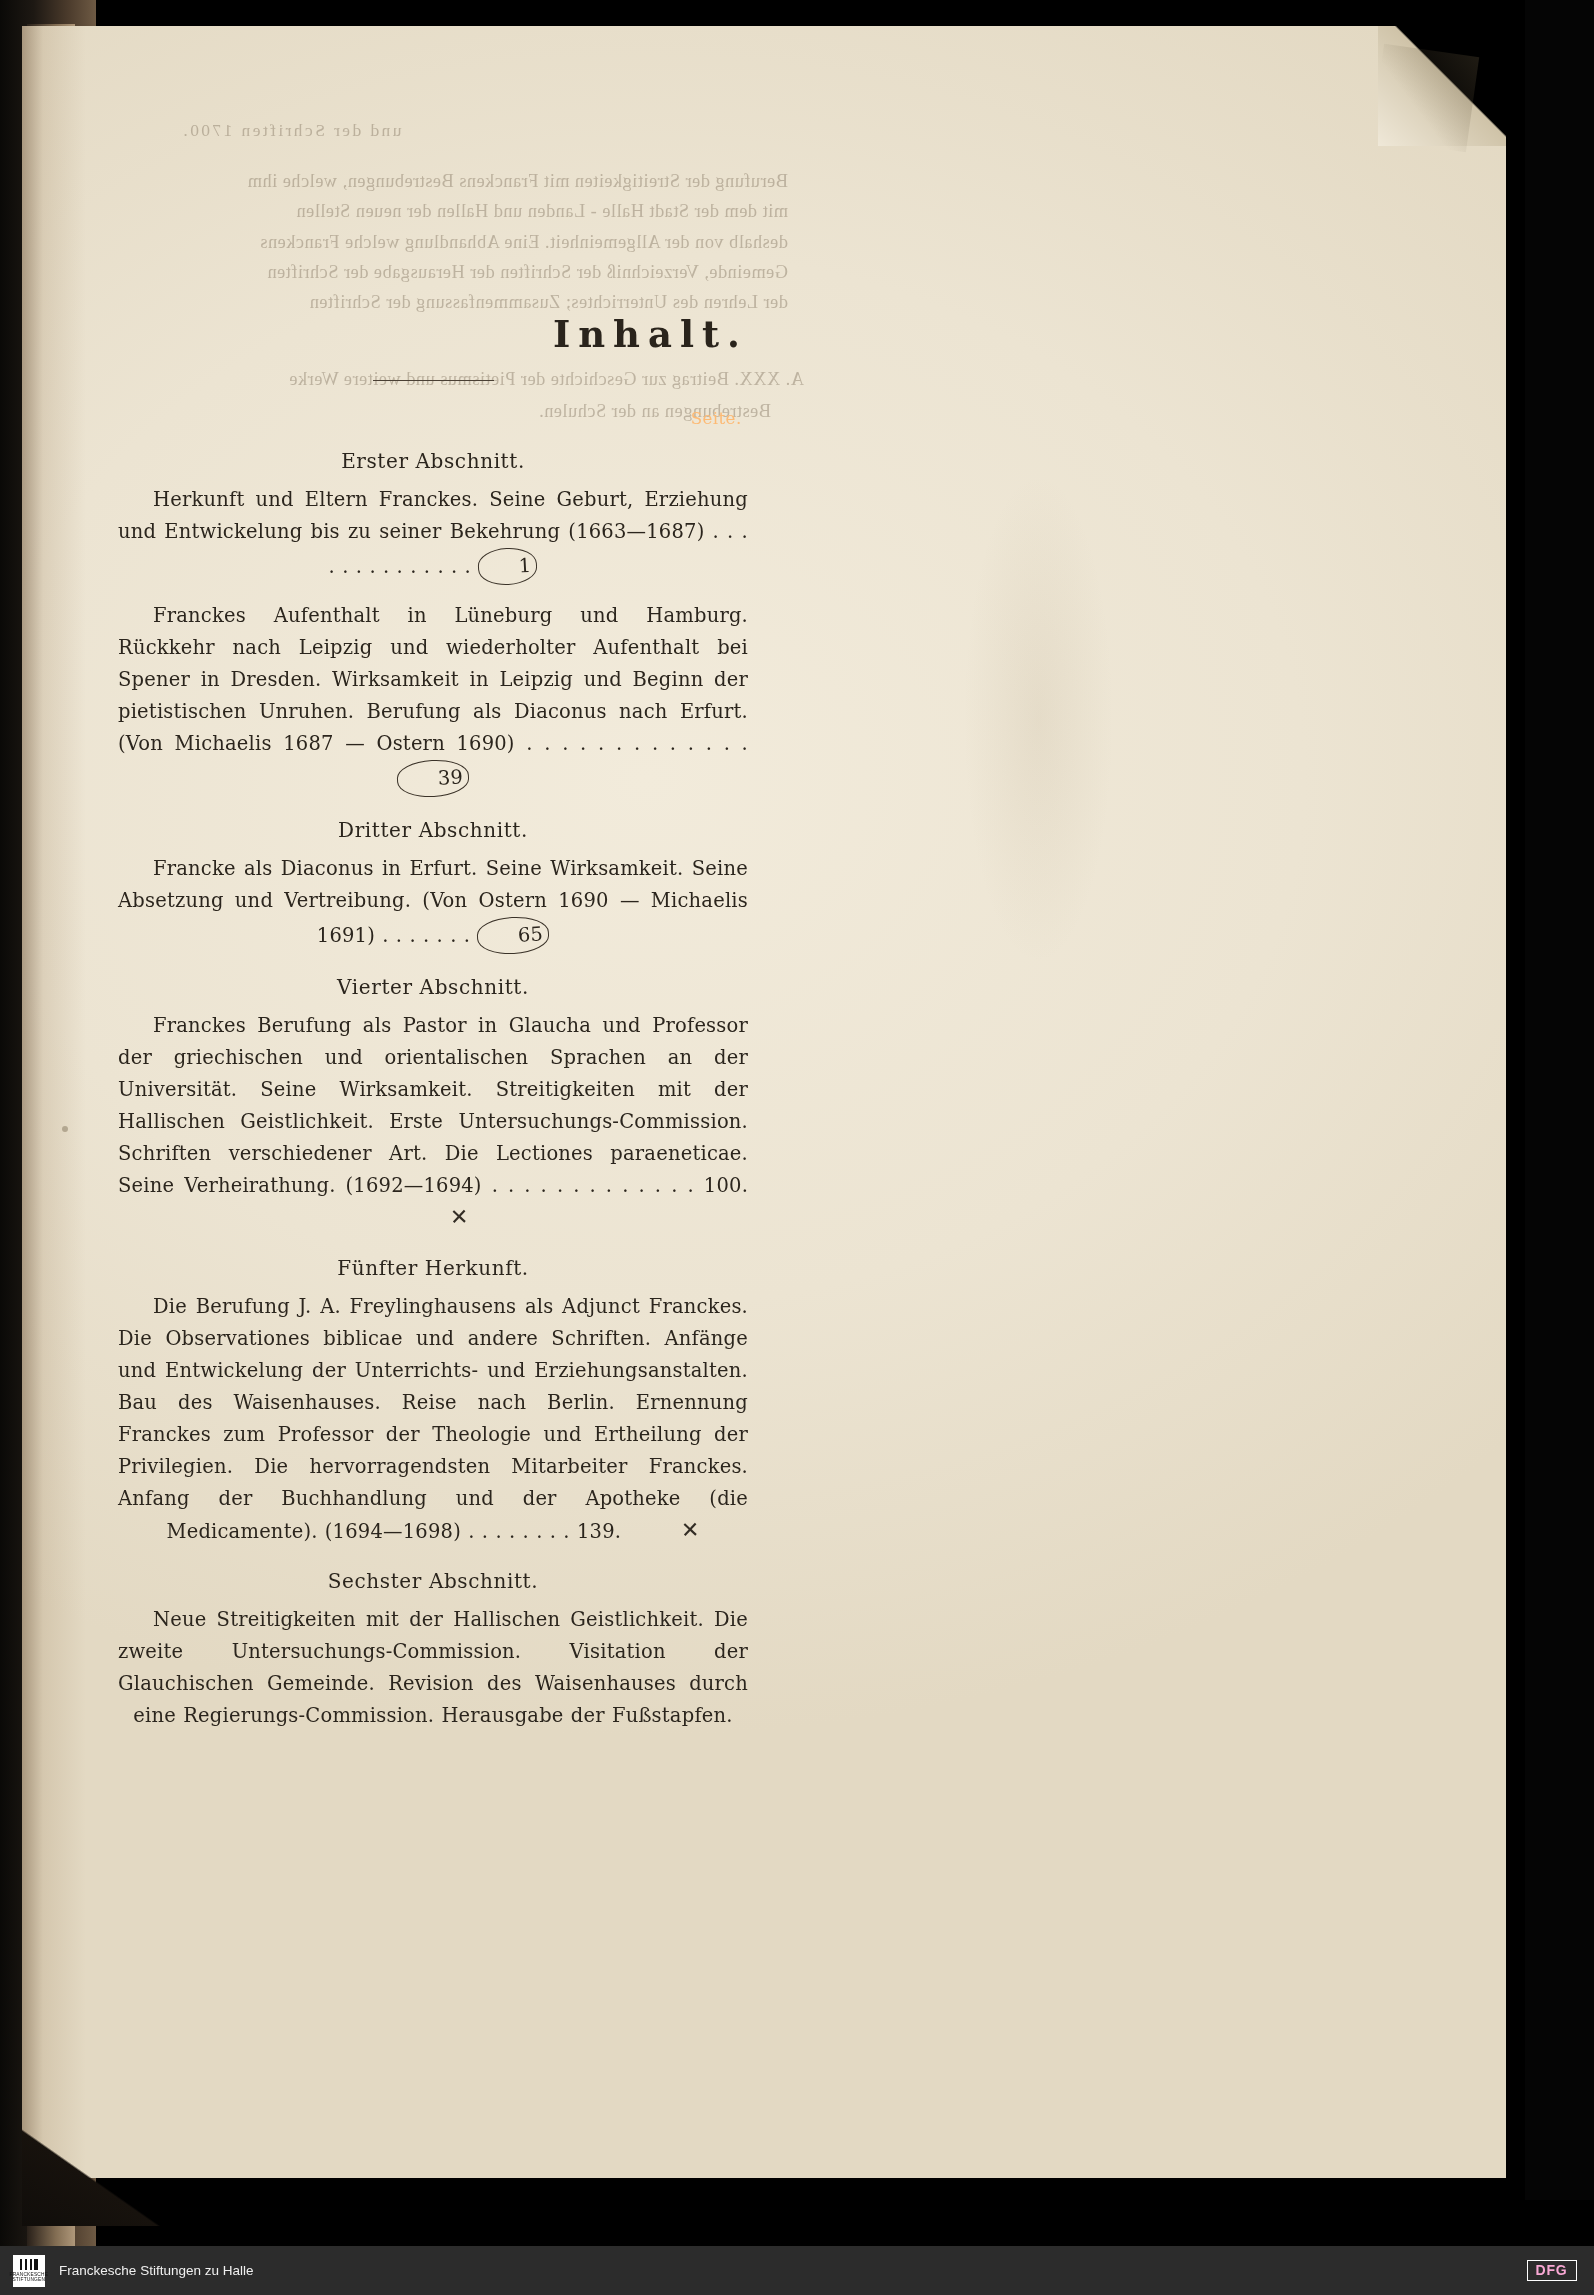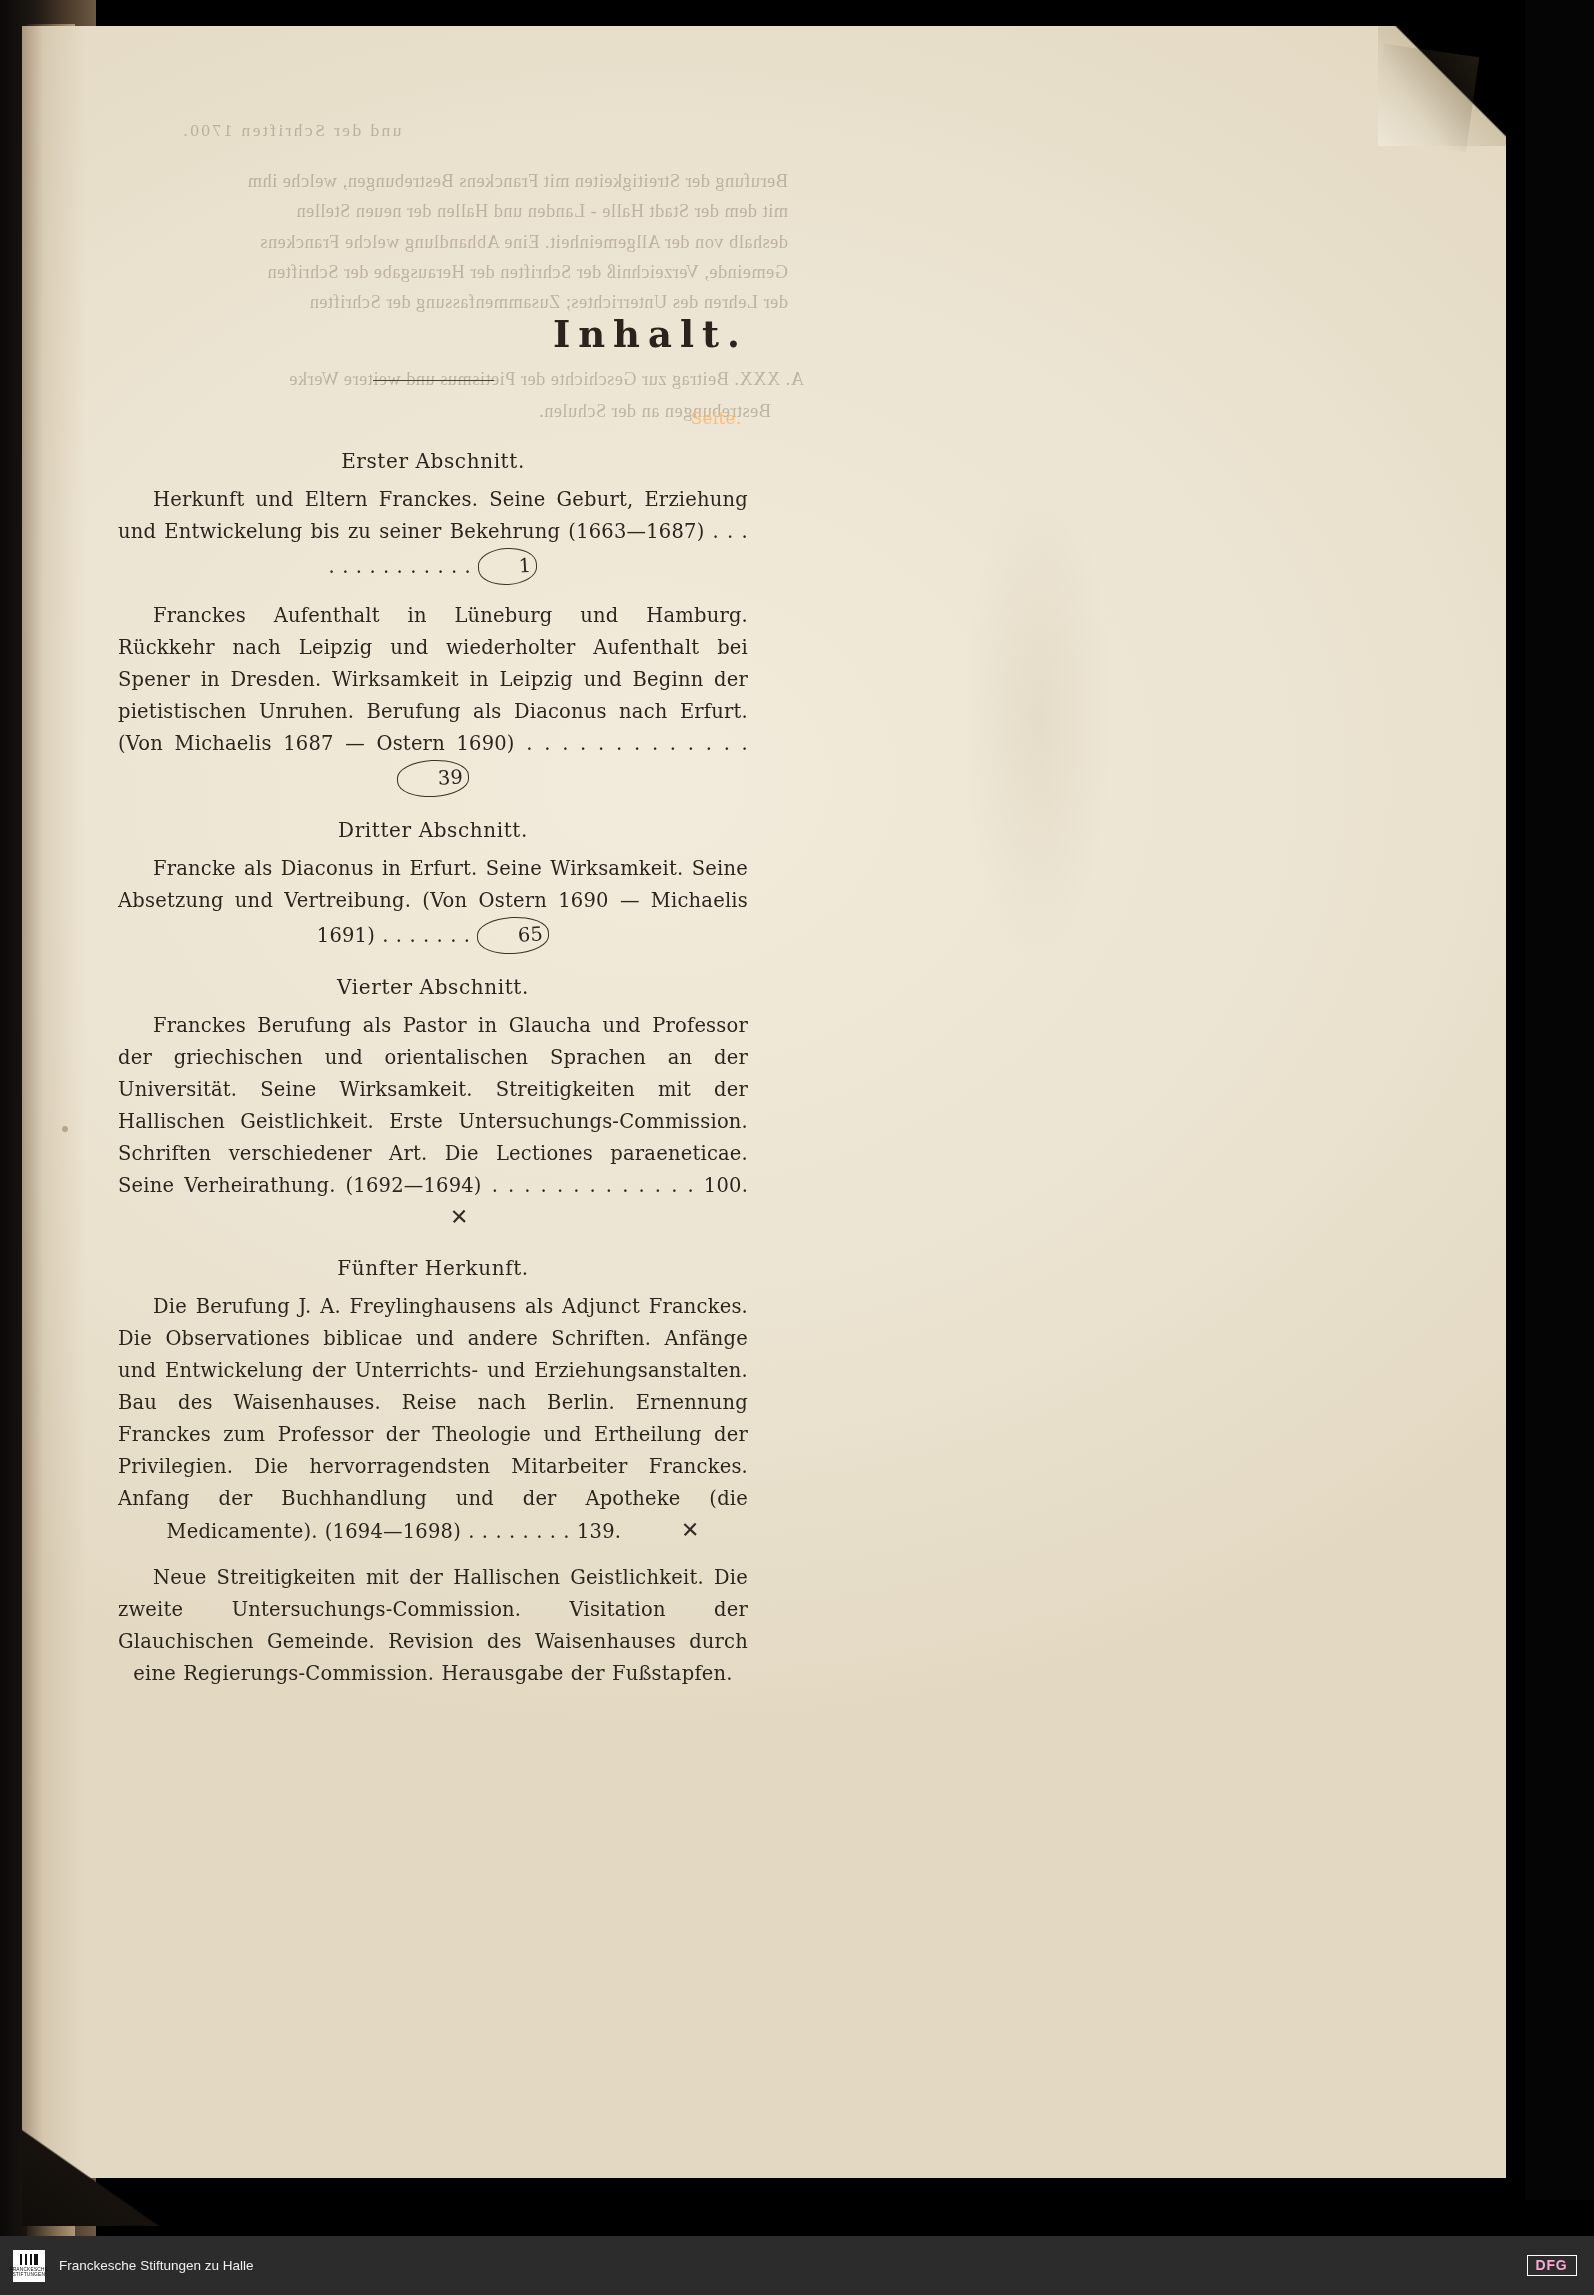--- a/index.html
+++ b/index.html
@@ -182,21 +182,21 @@
     border-radius: 50%;
     pointer-events: none;
   }
 
   
   .footer {
     position: absolute;
     left: 0;
     bottom: 0;
     width: 1594px;
-    height: 59px;
+    height: 49px;
     background: #2c2c2c;
     color: #e8e8e8;
     display: flex;
     align-items: center;
   }
   .footer-logo {
     width: 32px; height: 32px;
     margin-left: 12.8px;
     background: #ffffff;
     color: #111;
@@ -305,20 +305,21 @@
         <div class="sec-head">Fünfter Herkunft.</div>
         <div class="sec-body last">
           <span>Die Berufung J. A. Freylinghausens als Adjunct Franckes. Die Observationes biblicae und andere Schriften. Anfänge und Entwickelung der Unterrichts- und Erziehungsanstalten. Bau des Waisenhauses. Reise nach Berlin. Ernennung Franckes zum Professor der Theologie und Ertheilung der Privilegien. Die hervorragendsten Mitarbeiter Franckes. Anfang der Buchhandlung und der Apotheke (die Medicamente). (1694—1698)</span>
           <span>. . . . . . . .</span>
           <span>139.</span>
           <span class="xmark-inline">✕</span>
         </div>
       </div>
 
       <div class="section">
+        <div class="sec-head">Sechster Abschnitt.</div>
         <div class="sec-body last">
           <span>Neue Streitigkeiten mit der Hallischen Geistlichkeit. Die zweite Untersuchungs-Commission. Visitation der Glauchischen Gemeinde. Revision des Waisenhauses durch eine Regierungs-Commission. Herausgabe der Fußstapfen.</span>
         </div>
       </div>
 
     </div>
 
     <div class="corner-curl"></div>
     <div class="curl-shadow"></div>
     <div class="bottom-tear"></div>

